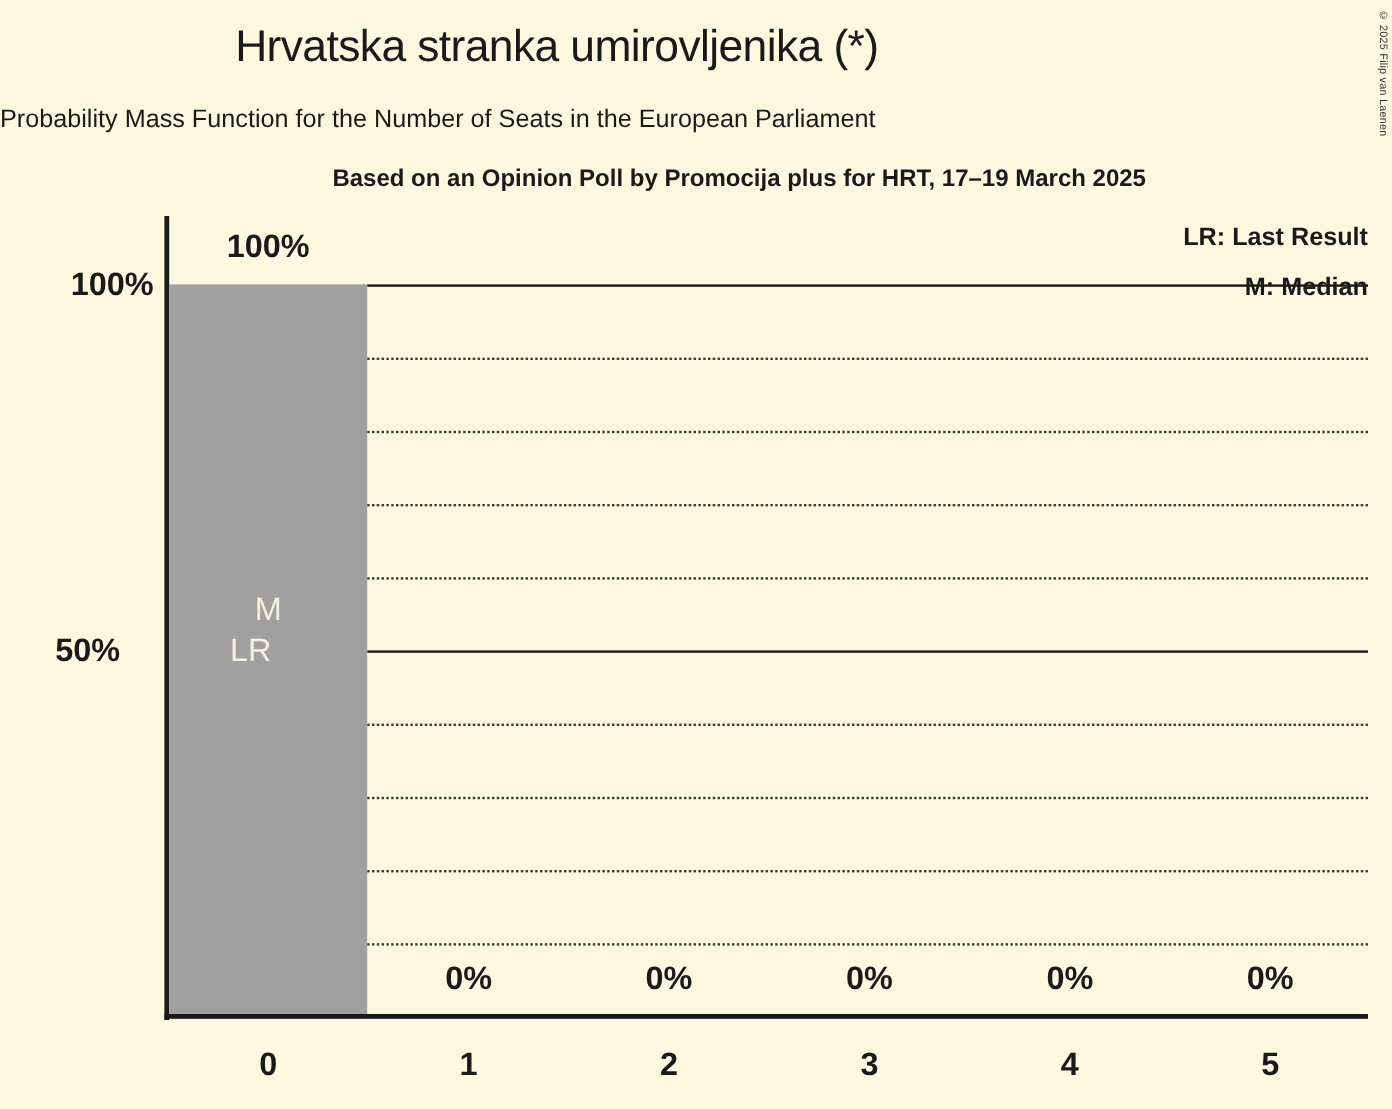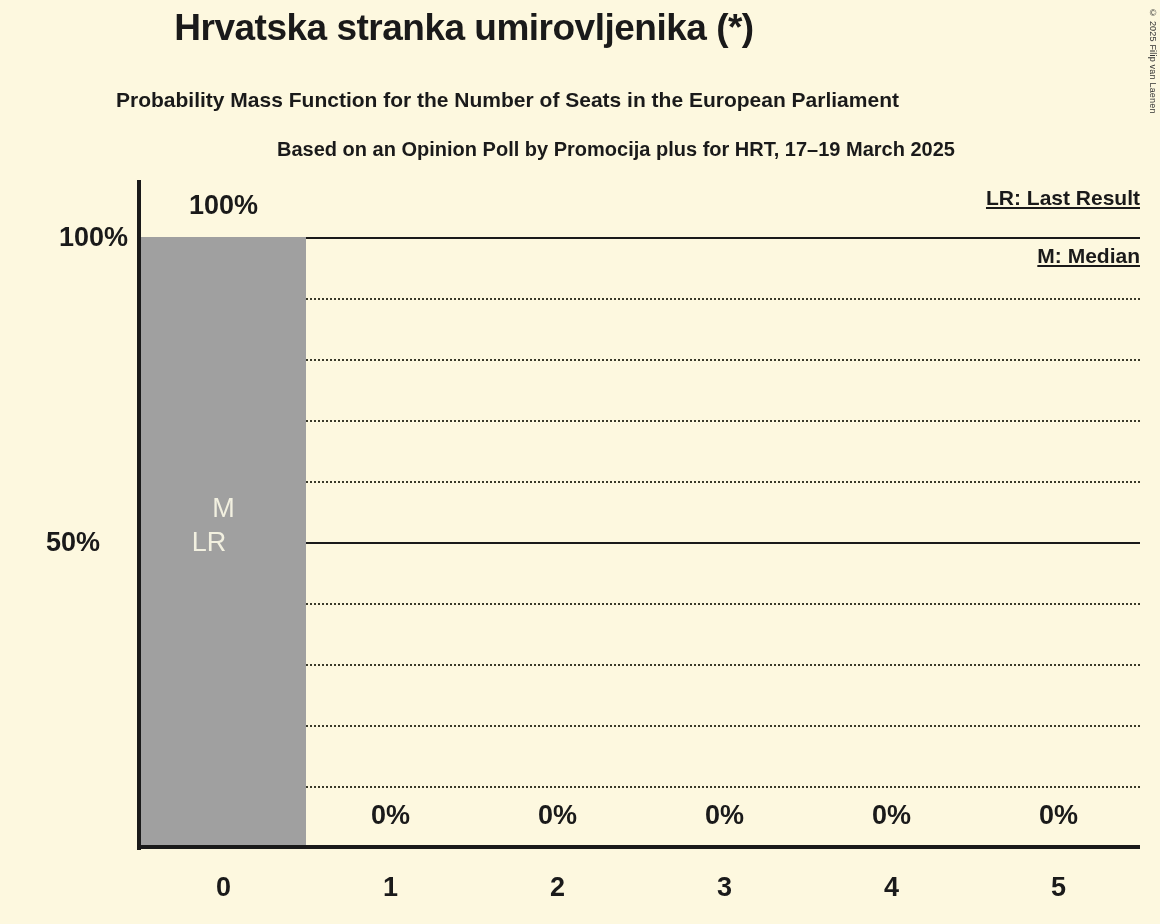--- a/index.html
+++ b/index.html
@@ -14,36 +14,36 @@
     font-family: "Liberation Sans", sans-serif;
     color: #1a1a1a;
     overflow: hidden;
   }
   #chart-root {
     position: absolute;
     inset: 0;
   }
   .title {
     position: absolute;
-    top: 7px;
+    top: 18px;
     left: 0;
     width: 928px;
     text-align: center;
     font-size: 37px;
-    font-weight: bold;
+    font-weight: normal;
     letter-spacing: -0.5px;
   }
   .subtitle {
     position: absolute;
     top: 88px;
     left: 0;
     width: 1015px;
-    text-align: center;
+    text-align: left;
     font-size: 21px;
-    font-weight: bold;
+    font-weight: normal;
   }
   .subtitle2 {
     position: absolute;
     top: 138px;
     left: 0;
     width: 1160px;
     text-align: center;
     font-size: 20px;
     font-weight: bold;
     padding-left: 36px;
@@ -121,24 +121,23 @@
     font-weight: bold;
     text-align: center;
     top: 872px;
   }
   .legend {
     position: absolute;
     right: 20px;
     font-size: 21px;
     font-weight: bold;
     text-align: right;
-    text-decoration: underline;
   }
   .legend-lr { top: 186px; }
-  .legend-m { top: 228px; margin-top: 16px; }
+  .legend-m { top: 228px; }
 </style>
 </head>
 <body>
 
 <div id="chart-root">
 
   <div class="title">Hrvatska stranka umirovljenika (*)</div>
   <div class="subtitle">Probability Mass Function for the Number of Seats in the European Parliament</div>
   <div class="subtitle2">Based on an Opinion Poll by Promocija plus for HRT, 17–19 March 2025</div>
   <div class="copyright">© 2025 Filip van Laenen</div>

